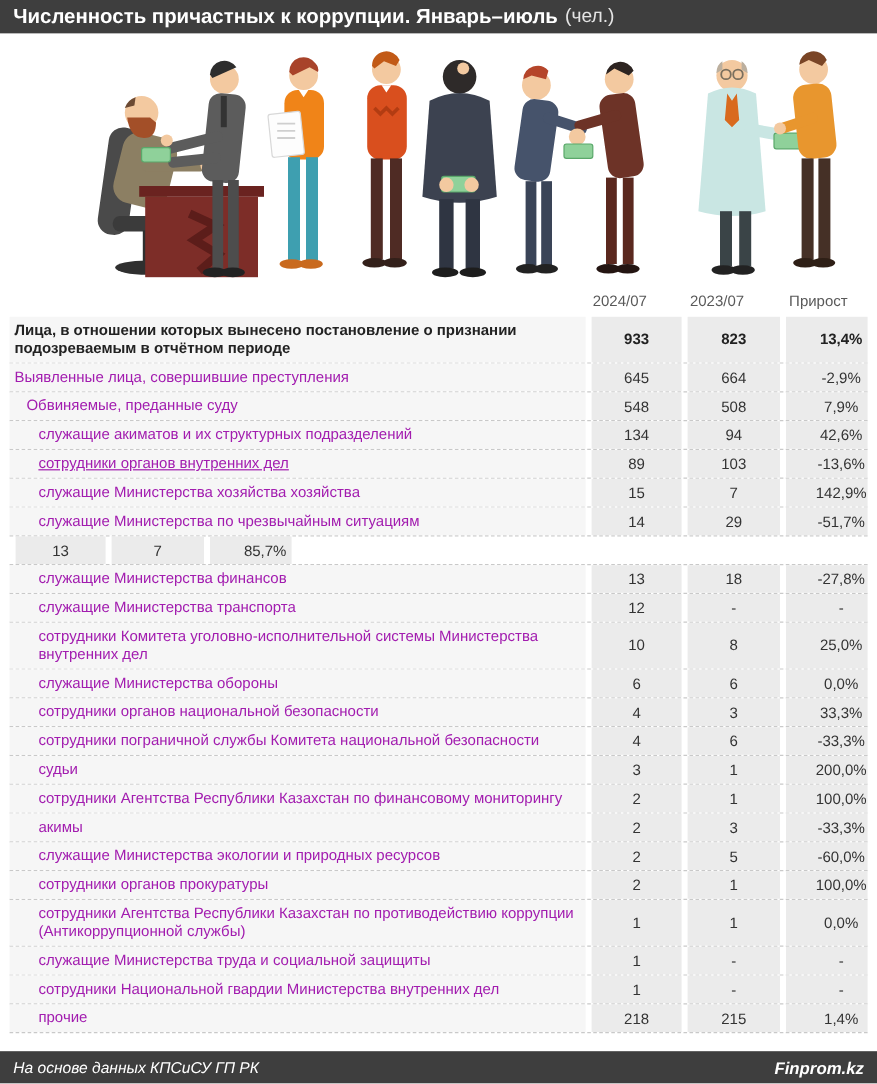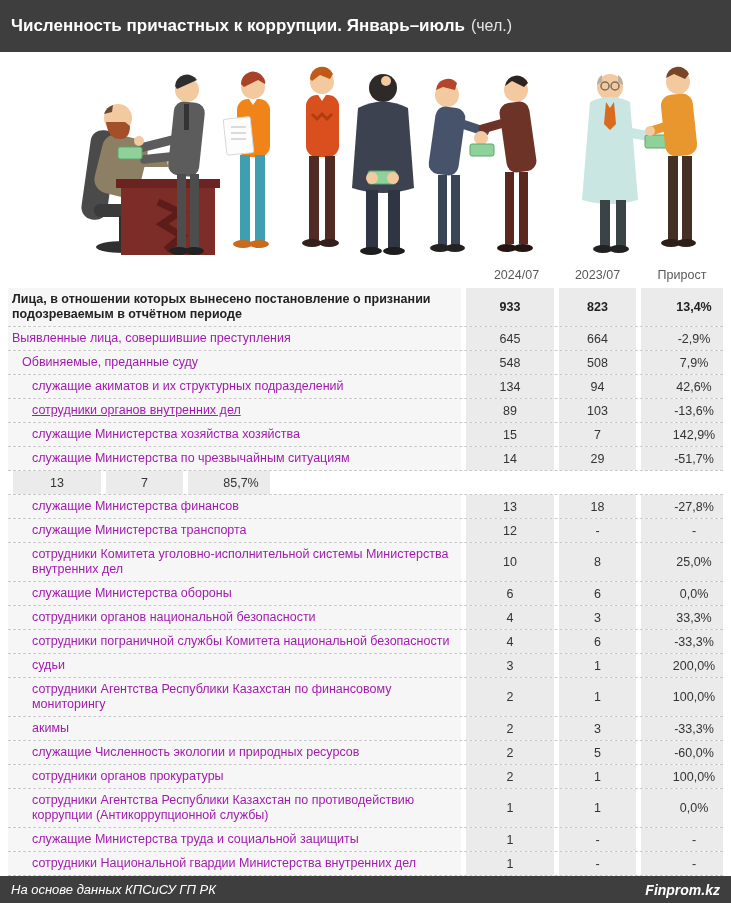--- a/index.html
+++ b/index.html
@@ -2,21 +2,21 @@
 <html><head>
 <meta charset="utf-8">
 <style>
   html,body{margin:0;padding:0;}
   body{
     width:731px;height:903px;position:relative;overflow:hidden;
     background:#ffffff;font-family:"Liberation Sans",sans-serif;
   }
   
   .titlebar{
-    height:52px;background:#3e3e3e;color:#fff;
+    height:28px;background:#3e3e3e;color:#fff;
     display:flex;align-items:center;padding:0 11px;box-sizing:border-box;
   }
   .titlebar .main{font-weight:bold;font-size:17px;}
   .titlebar .suffix{font-weight:normal;font-size:16px;color:#e4e4e4;margin-left:6px;}
   
   .illustration{height:212px;background:#fff;}
   .illustration svg{display:block;}
   
   .table{margin:0 8px;}
   .thead{display:flex;height:22px;align-items:center;color:#595959;font-size:12.5px;margin-bottom:2px;}
@@ -27,23 +27,23 @@
   .hcol.c3{width:82px;margin-left:5px;}
   .row{display:flex;align-items:stretch;min-height:23px;border-bottom:1px dashed #c9c9c9;}
   .row .label{
     flex:1;background:#f6f6f6;color:#a21caf;font-size:12.5px;line-height:15px;
     padding:4px 6px 4px 4px;display:flex;align-items:center;box-sizing:border-box;
   }
   .row .cell{
     background:#ebebeb;color:#333;font-size:12.5px;
     display:flex;align-items:center;justify-content:center;box-sizing:border-box;
   }
-  .row .cell.c1{width:88px;margin-left:5px;}
+  .row .cell.c1{width:75px;margin-left:5px;}
   .row .cell.c2{width:77px;margin-left:5px;}
-  .row .cell.c3{width:82px;margin-left:5px;padding-left:24px;}
+  .row .cell.c3{width:68px;margin-left:5px;padding-left:24px;}
   .row.bold .label,.row.bold .cell{font-weight:bold;color:#222;}
   
   .footerbar{
     position:absolute;left:0;bottom:0;width:731px;height:27px;background:#3e3e3e;
     color:#fff;display:flex;align-items:center;justify-content:space-between;
     padding:0 11px;box-sizing:border-box;font-style:italic;font-size:13px;
   }
   .footerbar .brand{font-weight:bold;font-size:14px;}
 </style>
 </head>
@@ -299,21 +299,21 @@
   </div>
 
   <div class="row">
     <div class="label" style="padding-left: 24px;">акимы</div>
     <div class="cell c1">2</div>
     <div class="cell c2">3</div>
     <div class="cell c3">-33,3%</div>
   </div>
 
   <div class="row">
-    <div class="label" style="padding-left: 24px;">служащие Численность экологии и природных ресурсов</div>
+    <div class="label" style="padding-left: 24px;">служащие Министерства экологии и природных ресурсов</div>
     <div class="cell c1">2</div>
     <div class="cell c2">5</div>
     <div class="cell c3">-60,0%</div>
   </div>
 
   <div class="row">
     <div class="label" style="padding-left: 24px;">сотрудники органов прокуратуры</div>
     <div class="cell c1">2</div>
     <div class="cell c2">1</div>
     <div class="cell c3">100,0%</div>

